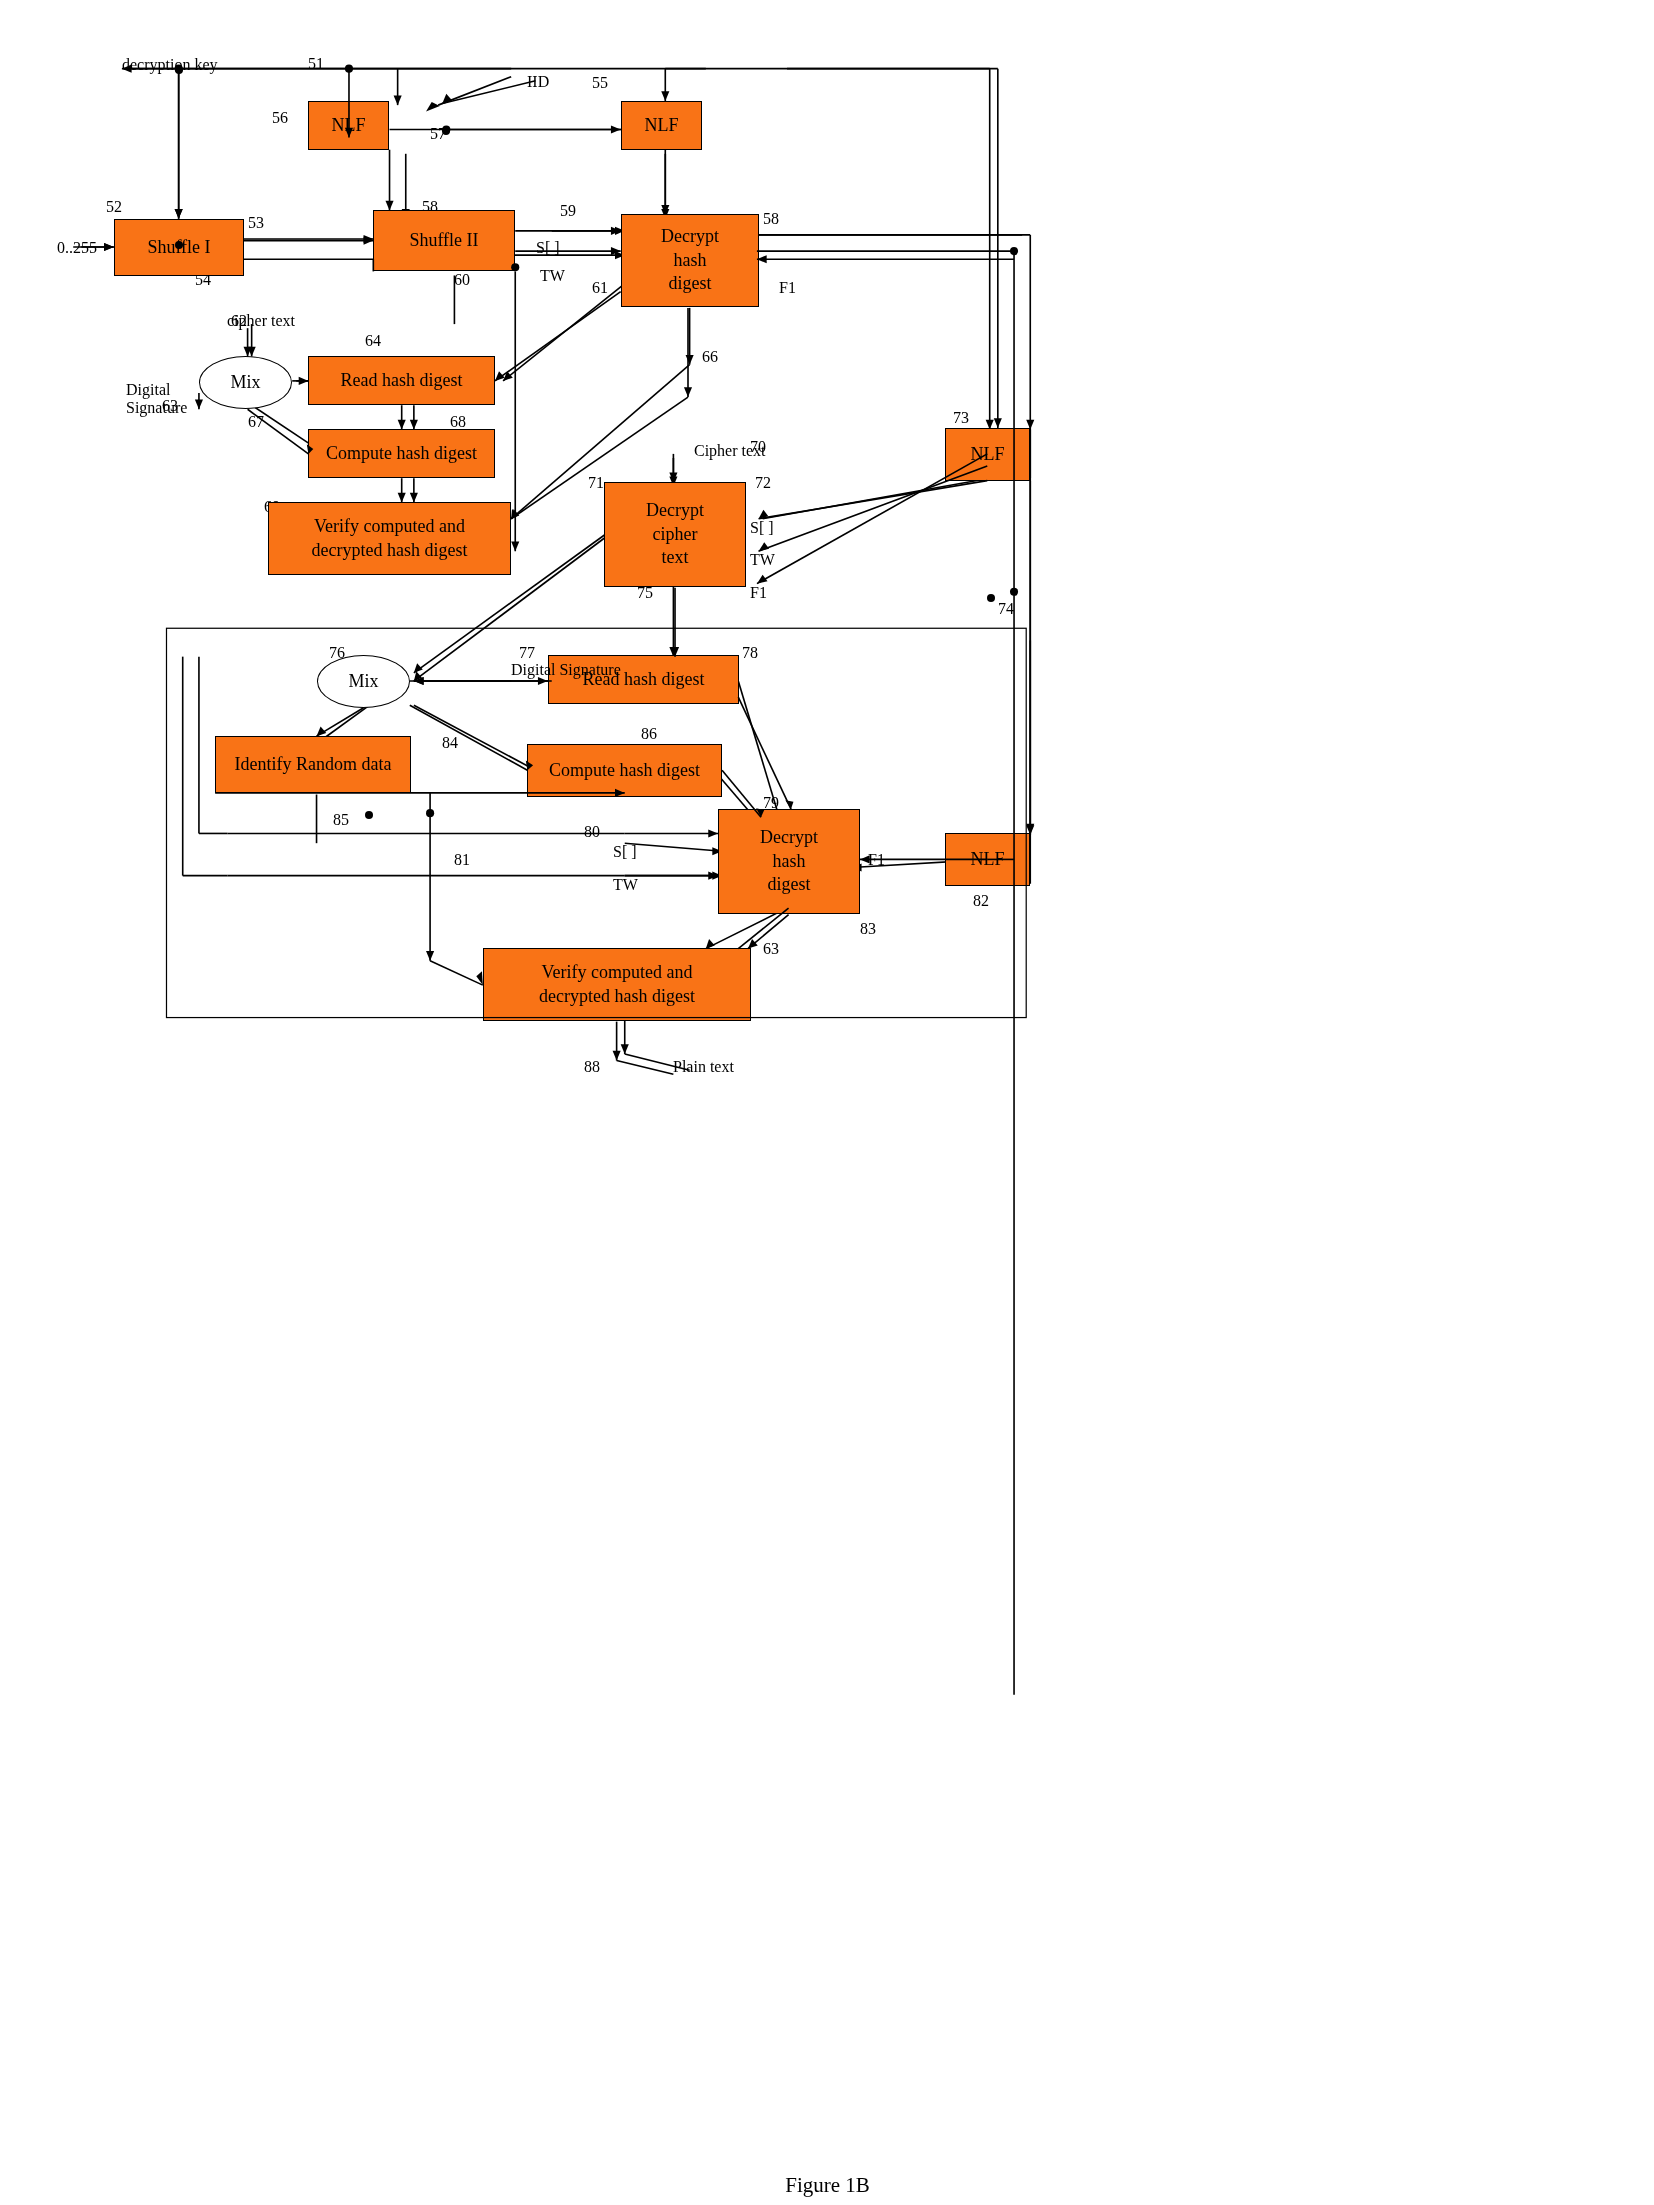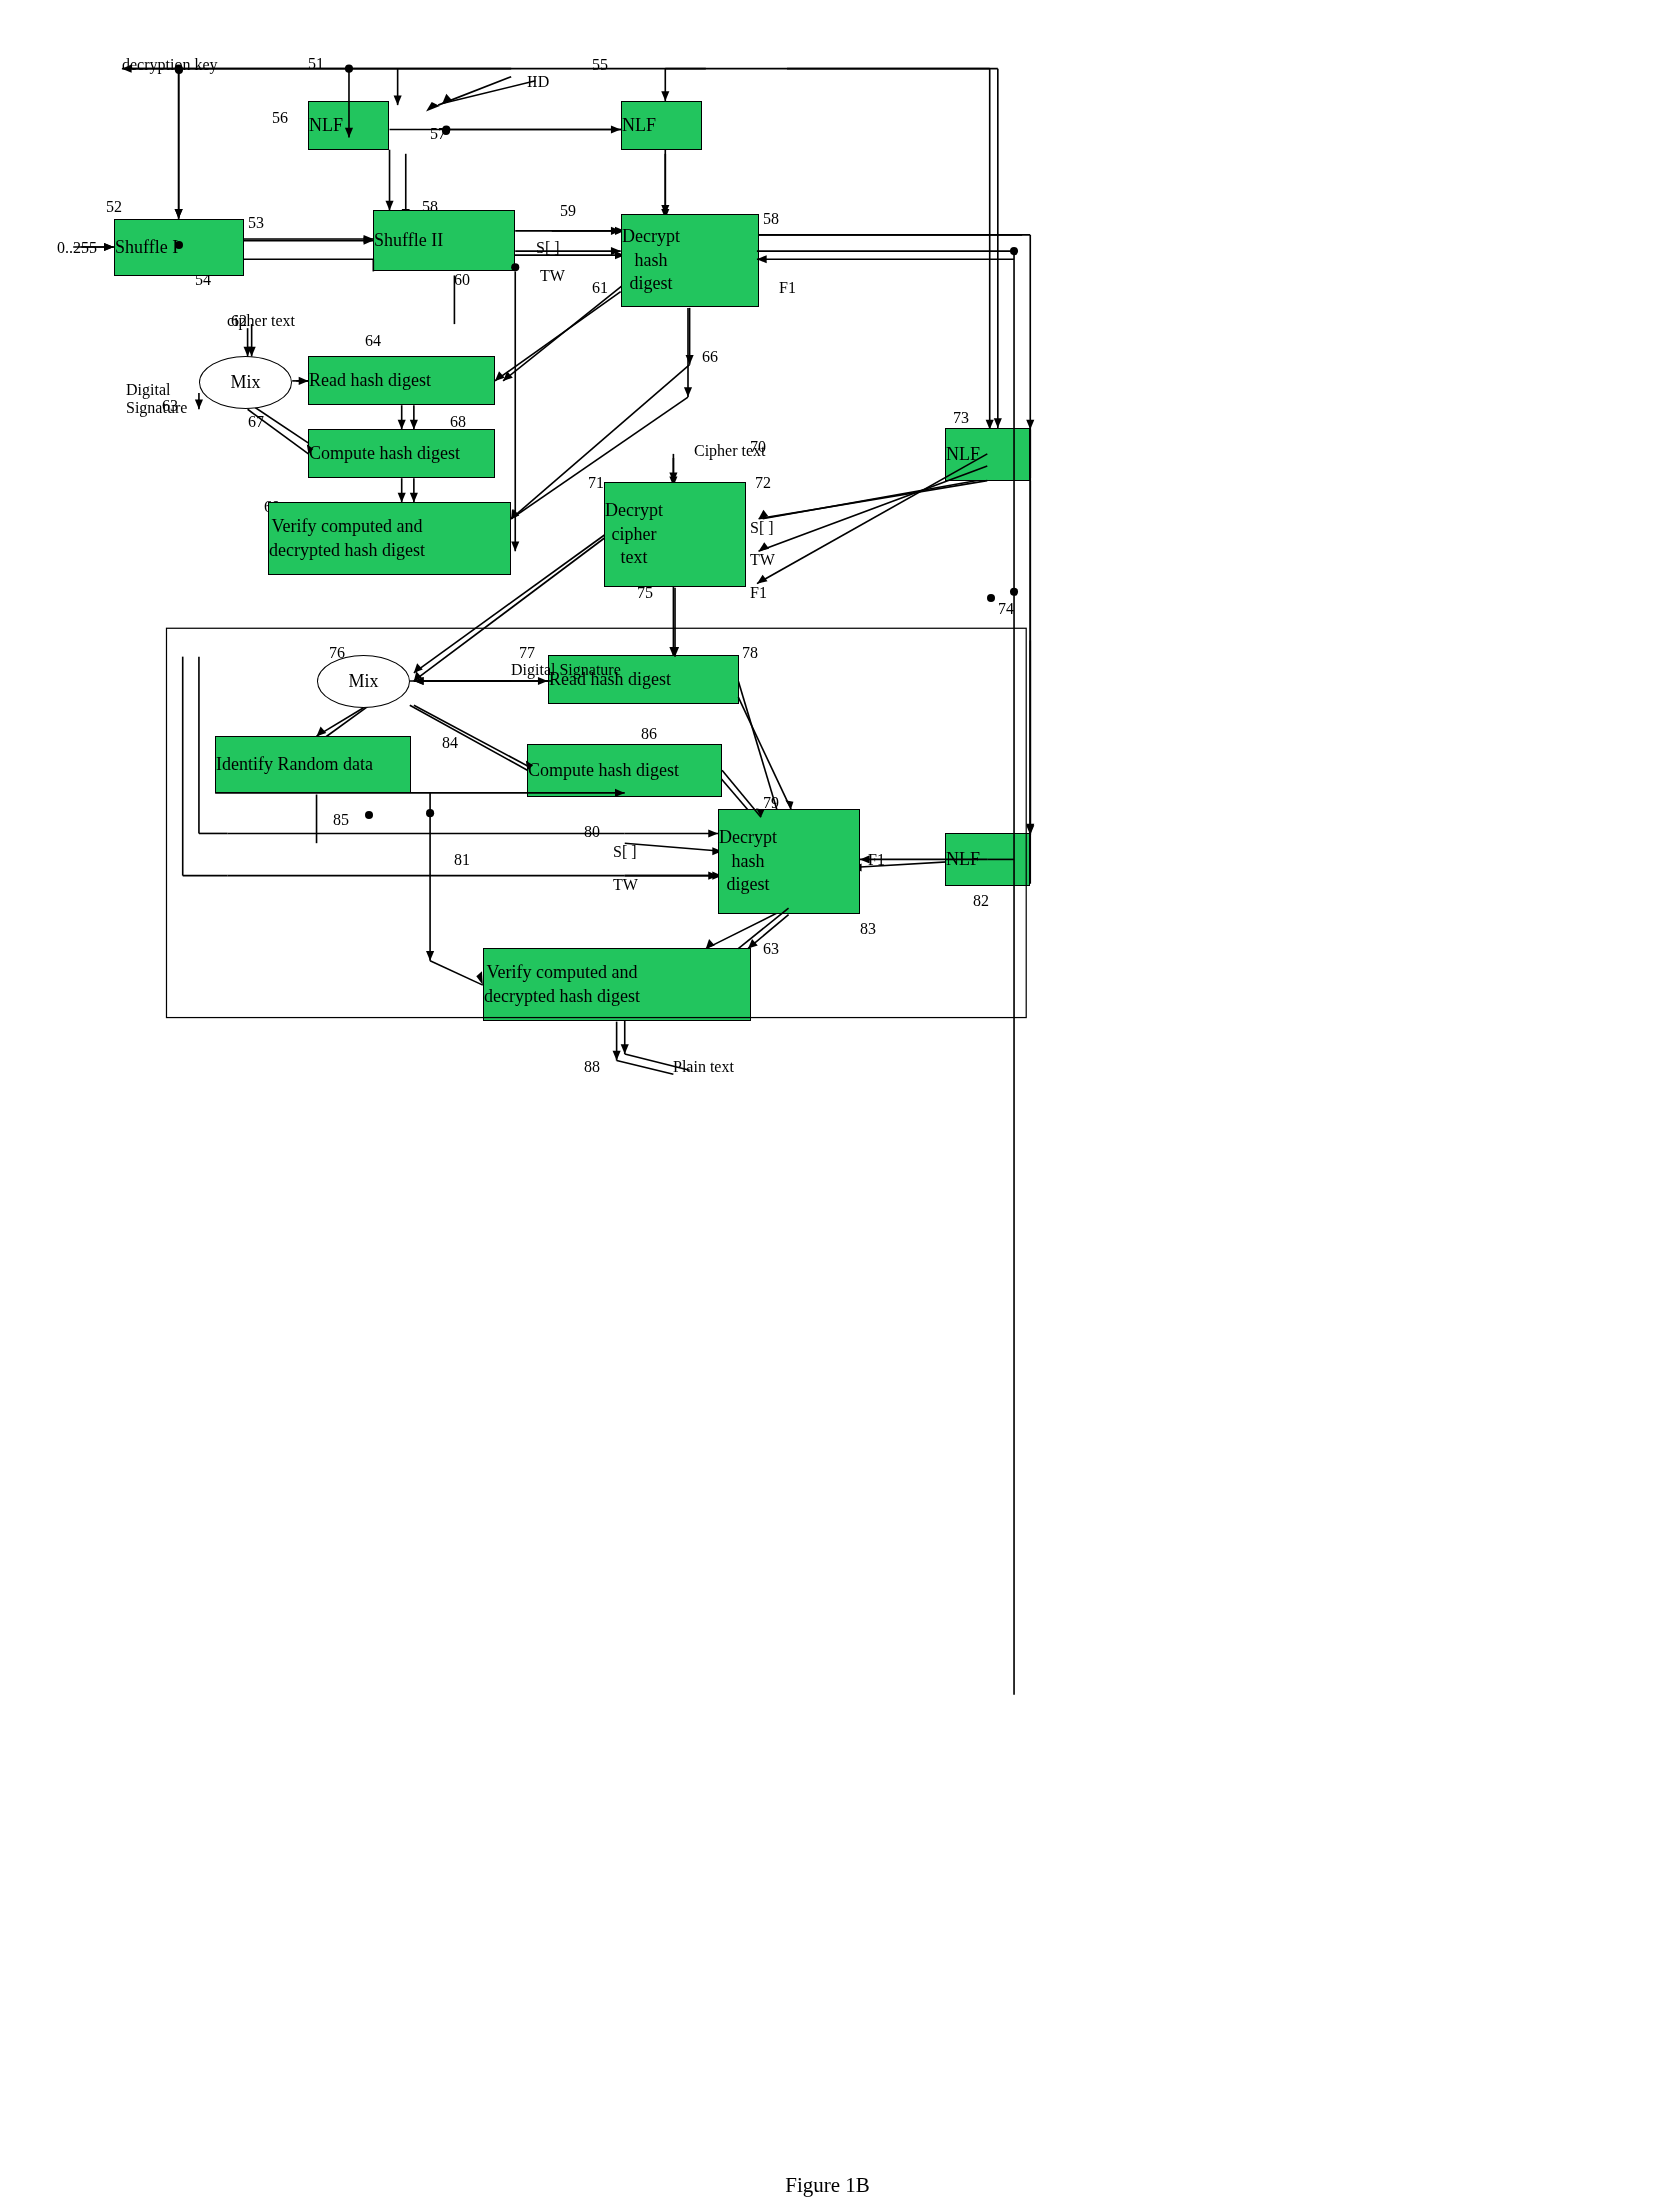--- a/index.html
+++ b/index.html
@@ -12,24 +12,24 @@
     }
     .diagram-container {
       position: relative;
       width: 1541px;
       height: 2109px;
       margin: 32px auto;
     }
     .box {
       position: absolute;
       border: 1.6px solid #000;
-      background: #22c55e;
+      background: #f97316;
       display: flex;
       align-items: center;
-      justify-content: flex-start;
+      justify-content: center;
       text-align: center;
       font-size: 18px;
       line-height: 1.3;
     }
     .ellipse {
       position: absolute;
       border: 1.6px solid #000;
       background: #fff;
       border-radius: 50%;
       display: flex;
@@ -193,21 +193,21 @@
 
     <line x1="700" y1="1260" x2="780" y2="1280" stroke="#000" stroke-width="2"></line>
 
     <line x1="860" y1="250" x2="1190" y2="250" stroke="#000" stroke-width="2"></line>
   </svg>
 
   <span class="num" style="left:251px;top:23px">51</span>
   <span class="num" style="left:49px;top:166px">52</span>
   <span class="num" style="left:191px;top:182px">53</span>
   <span class="num" style="left:138px;top:239px">54</span>
-  <span class="num" style="left:535px;top:24px">55</span>
+  <span class="num" style="left:535px;top:42px">55</span>
   <span class="num" style="left:215px;top:77px">56</span>
   <span class="num" style="left:373px;top:93px">57</span>
   <span class="num" style="left:365px;top:166px">58</span>
   <span class="num" style="left:503px;top:170px">59</span>
   <span class="num" style="left:397px;top:239px">60</span>
   <span class="num" style="left:535px;top:247px">61</span>
   <span class="num" style="left:174px;top:280px">62</span>
   <span class="num" style="left:105px;top:365px">63</span>
   <span class="num" style="left:308px;top:300px">64</span>
   <span class="num" style="left:706px;top:178px">58</span>

